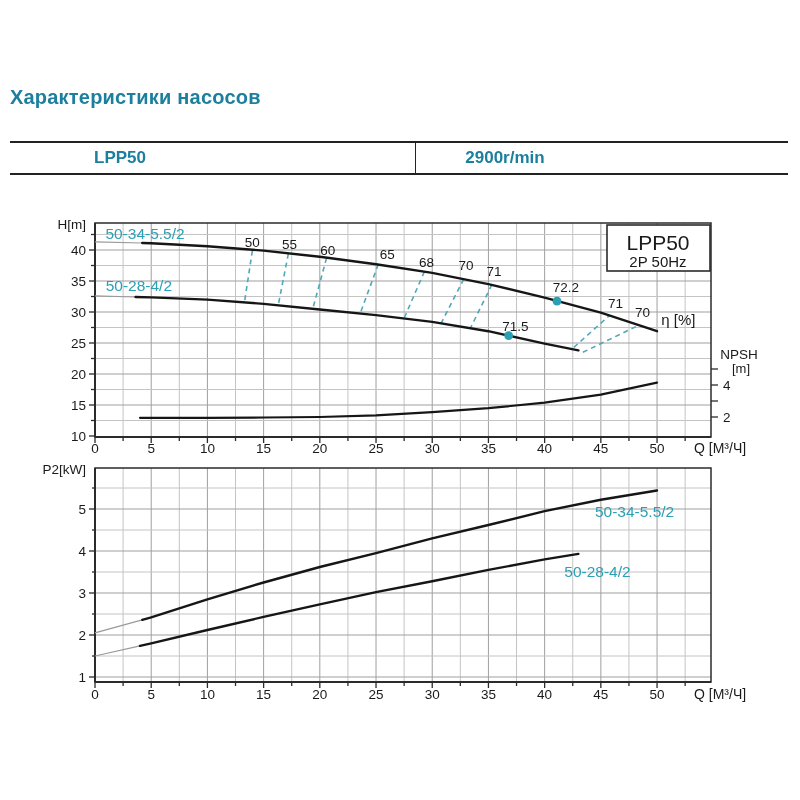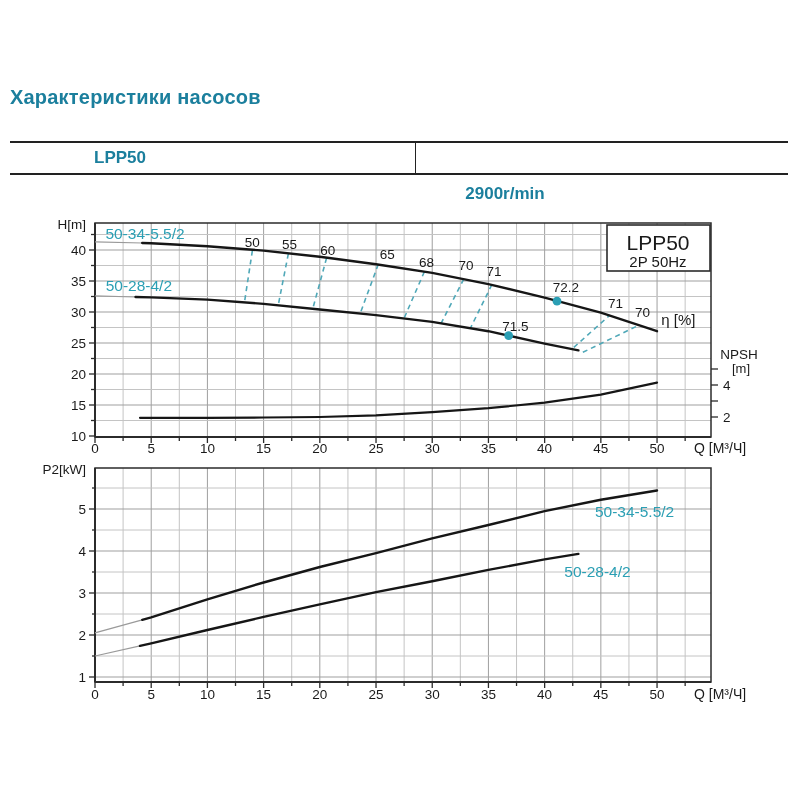--- a/index.html
+++ b/index.html
@@ -5,21 +5,21 @@
   html,body{margin:0;padding:0;background:#fff;}
   .page{position:relative;width:800px;height:800px;background:#ffffff;overflow:hidden;
         font-family:"Liberation Sans","DejaVu Sans",sans-serif;}
   .page-title{position:absolute;left:10px;top:86px;font-size:20px;font-weight:bold;letter-spacing:.2px;}
   .htable{position:absolute;left:10px;top:141px;width:778px;height:30px;
           border-top:2px solid #222;border-bottom:2px solid #222;}
   .htable .divider{position:absolute;left:405px;top:0;width:1px;height:100%;background:#222;}
   .htable .cellv{position:absolute;top:50%;transform:translate(-50%,-50%);
                  font-size:17px;font-weight:bold;white-space:nowrap;}
   .cell-model{left:110px;}
-  .cell-speed{left:495px;margin-top:36px;}
+  .cell-speed{left:495px;}
   svg{position:absolute;left:0;top:0;}
   text{font-family:"Liberation Sans","DejaVu Sans",sans-serif;}
 </style>
 </head>
 <body>
 
 <div class="page">
   <div class="page-title" style="color: rgb(27, 127, 157);">Характеристики насосов</div>
 
   <div class="htable">

